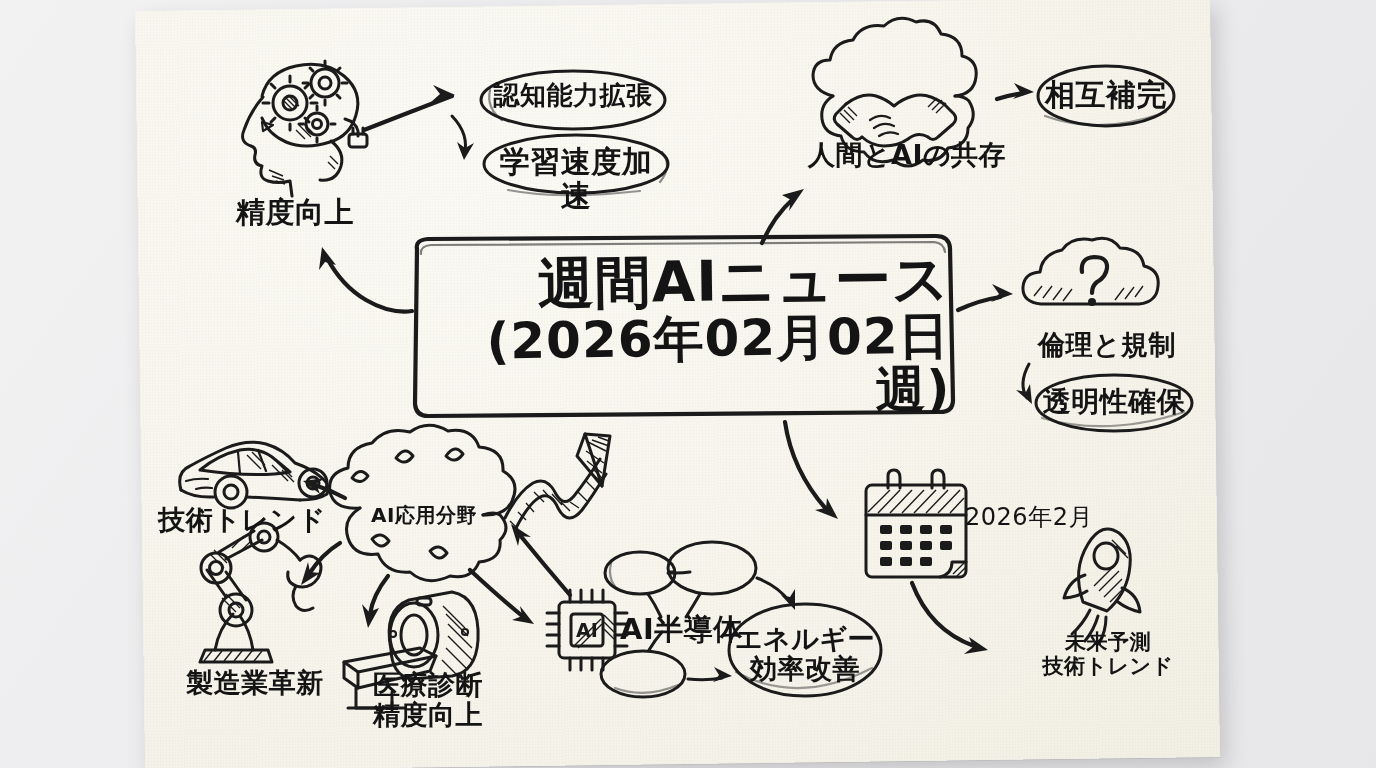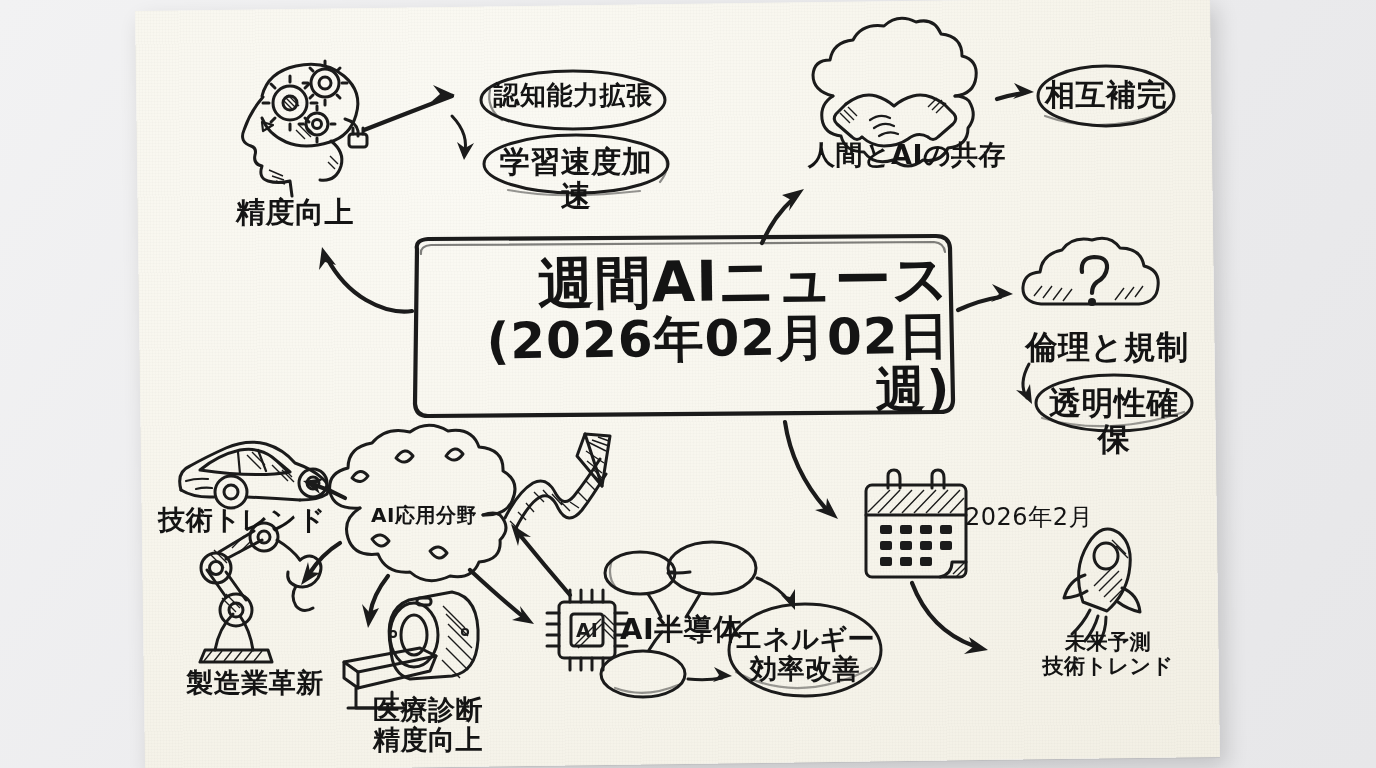--- a/index.html
+++ b/index.html
@@ -399,30 +399,30 @@
     <div style="font-size:50px; margin-top:2px; transform:rotate(-0.7deg);">(2026年02月02日週)</div>
   </div>
 
   <div class="lbl" style="left:215px; top:196px; width:160px; font-size:29px;">精度向上</div>
   <div class="lbl" style="left:483px; top:81px; width:180px; font-size:26px;">認知能力拡張</div>
   <div class="lbl" style="left:486px; top:145px; width:180px; font-size:30px;">学習速度加速</div>
 
   <div class="lbl" style="left:802px; top:140px; width:210px; font-size:27px;">人間とAIの共存</div>
   <div class="lbl" style="left:1038px; top:78px; width:136px; font-size:30px;">相互補完</div>
 
-  <div class="lbl" style="left:1022px; top:330px; width:170px; font-size:32px;">倫理と規制</div>
-  <div class="lbl" style="left:1039px; top:386px; width:150px; font-size:32px;">透明性確保</div>
+  <div class="lbl" style="left:1022px; top:330px; width:170px; font-size:27px;">倫理と規制</div>
+  <div class="lbl" style="left:1039px; top:386px; width:150px; font-size:28px;">透明性確保</div>
 
   <div class="lbl" style="left:964px; top:504px; width:130px; font-size:24px; font-weight:400;">2026年2月</div>
   <div class="lbl" style="left:1018px; top:631px; width:180px; font-size:21px;">未来予測
 技術トレンド</div>
 
   <div class="lbl" style="left:620px; top:613px; width:140px; font-size:29px; text-align:left;">AI半導体</div>
   <div class="lbl" style="left:730px; top:624px; width:150px; font-size:27px;">エネルギー
 効率改善</div>
 
   <div class="lbl" style="left:339px; top:504px; width:170px; font-size:20px;">AI応用分野</div>
   <div class="lbl" style="left:152px; top:505px; width:180px; font-size:27px;">技術トレンド</div>
   <div class="lbl" style="left:175px; top:668px; width:160px; font-size:27px;">製造業革新</div>
-  <div class="lbl" style="left:348px; top:695px; width:160px; font-size:27px;">医療診断
+  <div class="lbl" style="left:348px; top:670px; width:160px; font-size:27px;">医療診断
 精度向上</div>
 
 </div>
 
 </body></html>

